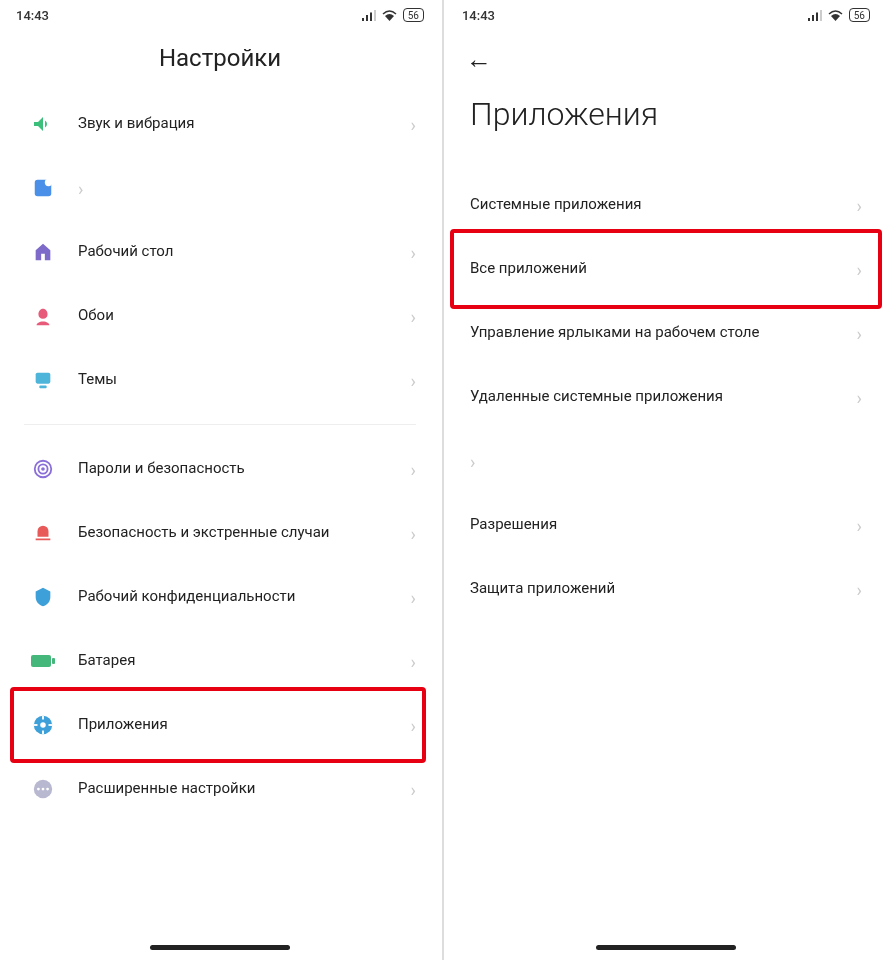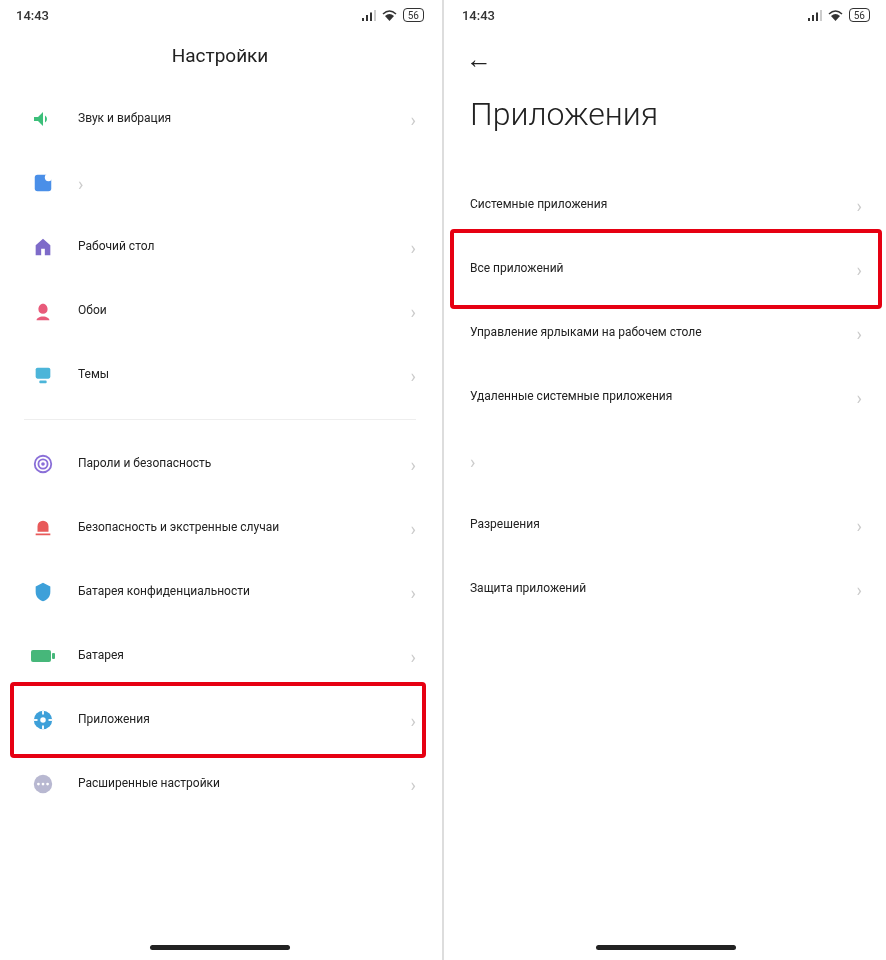--- a/index.html
+++ b/index.html
@@ -38,21 +38,21 @@
       border-radius: 4px;
       padding: 0 4px;
       font-size: 10px;
       height: 14px;
     }
     .header {
       text-align: center;
       padding: 14px 0 20px;
     }
     .header-title {
-      font-size: 19px;
+      font-size: 24px;
       color: #222;
       font-weight: 400;
     }
     .back-header {
       padding: 14px 20px 0;
     }
     .back-arrow {
       font-size: 26px;
       color: #222;
       display: inline-block;
@@ -83,21 +83,21 @@
       width: 26px;
       height: 26px;
       margin-right: 22px;
       display: flex;
       align-items: center;
       justify-content: center;
       flex-shrink: 0;
     }
     .item-label {
       flex: 1;
-      font-size: 12px;
+      font-size: 15px;
       color: #222;
       line-height: 1.3;
       padding-right: 16px;
     }
     .chevron {
       color: #ccc;
       font-size: 18px;
       flex-shrink: 0;
     }
     .divider {
@@ -238,21 +238,21 @@
         </span>
       <span class="item-label">Безопасность и экстренные случаи</span>
       <span class="chevron">›</span>
     </div>
     <div class="settings-item">
       <span class="item-icon">
           <svg width="22" height="22" viewBox="0 0 24 24" fill="#3da0d9">
             <path d="M12 2L4 6v6c0 5 3.5 9 8 10 4.5-1 8-5 8-10V6z"></path>
           </svg>
         </span>
-      <span class="item-label">Батарея конфиденциальности</span>
+      <span class="item-label">Рабочий конфиденциальности</span>
       <span class="chevron">›</span>
     </div>
     <div class="settings-item">
       <span class="item-icon">
           <svg width="26" height="16" viewBox="0 0 26 16" fill="#46b77a">
             <rect x="1" y="2" width="20" height="12" rx="2"></rect>
             <rect x="22" y="5" width="3" height="6" rx="1"></rect>
           </svg>
         </span>
       <span class="item-label">Батарея</span>

